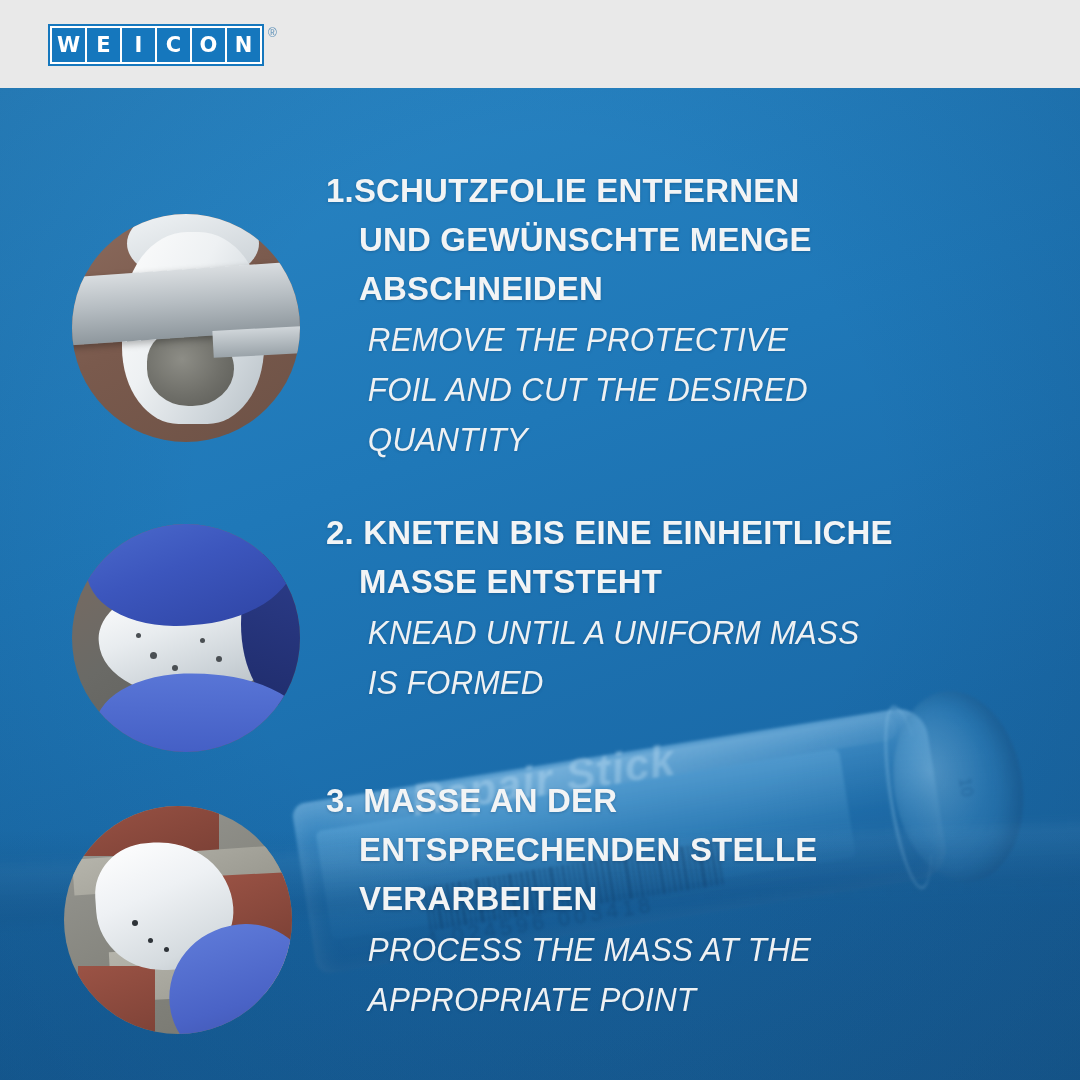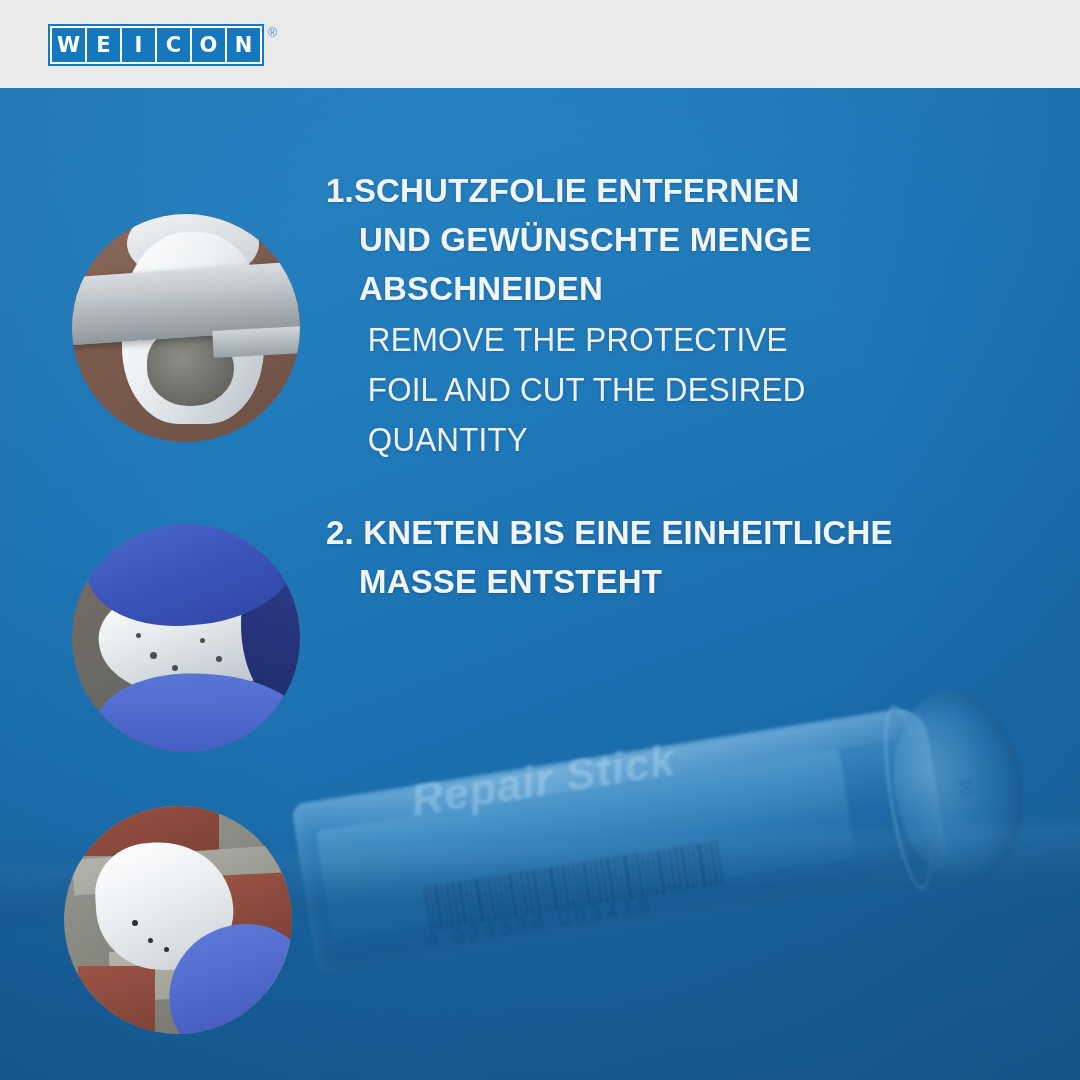--- a/index.html
+++ b/index.html
@@ -361,21 +361,21 @@
     line-height: 50px;
     letter-spacing: 0.2px;
     white-space: nowrap;
     font-family: "Liberation Sans", sans-serif;
     transform: scaleX(0.95);
     transform-origin: left center;
     text-shadow: 0 1px 3px rgba(8,48,85,0.26);
   }
   .de-indent { padding-left: 34px; }
   .en-indent { padding-left: 44px; }
-  .en-block { margin-top: 2px; }
+  .en-block { margin-top: 2px; font-style: italic; }
 </style>
 </head>
 <body>
 
 <div class="page">
 
   <div class="bg">
     <div class="bg-diag d1"></div>
     <div class="bg-diag d2"></div>
 
@@ -519,17 +519,32 @@
         <div class="en-line en-indent">FOIL AND CUT THE DESIRED</div>
         <div class="en-line en-indent">QUANTITY</div>
       </div>
     </div>
 
     <div class="txt txt-2">
       <div class="de-line">
         <span>2.</span><span> </span><span>KNETEN BIS EINE EINHEITLICHE</span>
       </div>
       <div class="de-line de-indent">MASSE ENTSTEHT</div>
-    </div>
-
+      <div class="en-block">
+        <div class="en-line en-indent">KNEAD UNTIL A UNIFORM MASS</div>
+        <div class="en-line en-indent">IS FORMED</div>
+      </div>
+    </div>
+
+    <div class="txt txt-3">
+      <div class="de-line">
+        <span>3.</span><span> </span><span>MASSE AN DER</span>
+      </div>
+      <div class="de-line de-indent">ENTSPRECHENDEN STELLE</div>
+      <div class="de-line de-indent">VERARBEITEN</div>
+      <div class="en-block">
+        <div class="en-line en-indent">PROCESS THE MASS AT THE</div>
+        <div class="en-line en-indent">APPROPRIATE POINT</div>
+      </div>
+    </div>
 
   </div>
 </div>
 
 </body></html>

